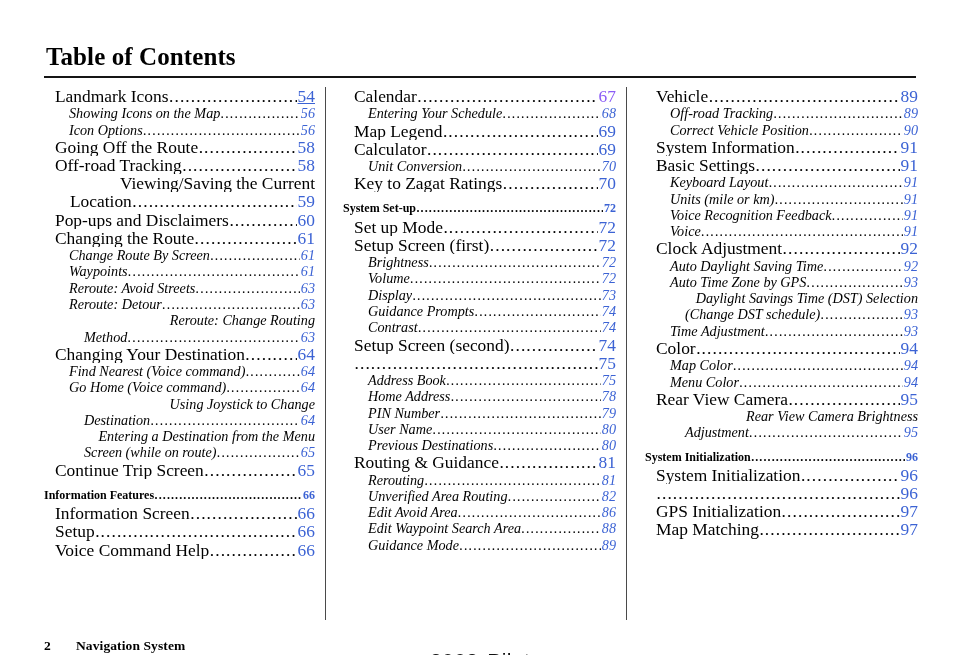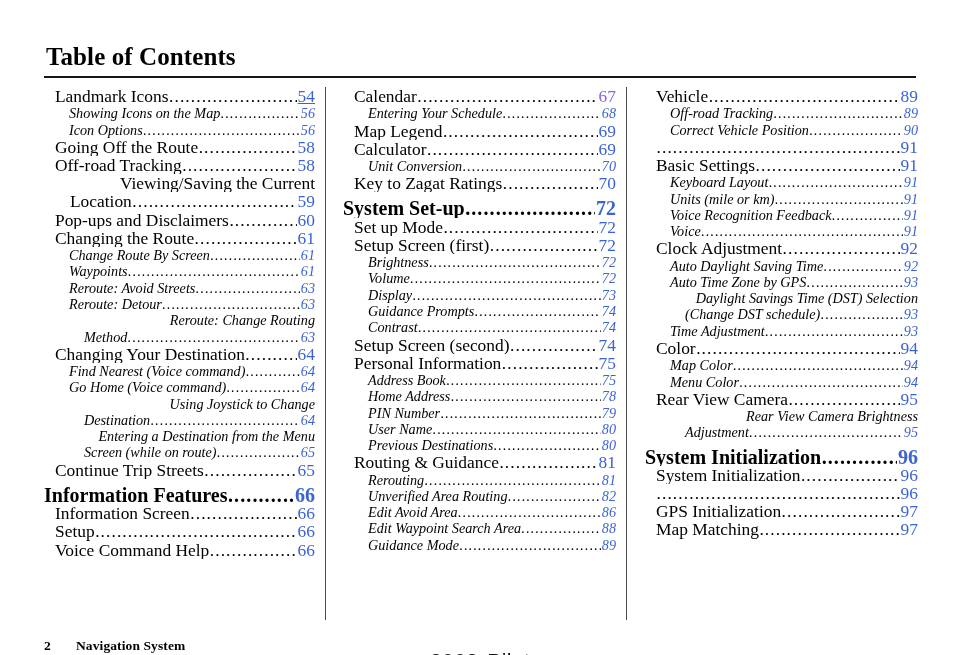--- a/index.html
+++ b/index.html
@@ -83,21 +83,21 @@
   
   .lvl1 {
     font-size: 17.4px;
     line-height: 18.2px;
     font-style: normal;
     font-weight: normal;
     padding-left: 11px;
   }
   
   .lvl0 {
-    font-size: 20px;
+    font-size: 12px;
     line-height: 18.2px;
     font-weight: bold;
     font-style: normal;
     padding-left: 0px;
     margin-top: 7px;
   }
   
   .lvl2 {
     font-size: 14.2px;
     line-height: 16.3px;
@@ -334,21 +334,21 @@
         </div>
         <div class="entry lvl2 cont">
           <div class="entry-row">
             <span class="etext">Screen (while on route)</span>
             <span class="leader">.........................................................................................</span>
             <span class="pageno" style="color: rgb(60, 99, 212);">65</span>
           </div>
         </div>
         <div class="entry lvl1">
           <div class="entry-row">
-            <span class="etext">Continue Trip Streets</span>
+            <span class="etext">Continue Trip Screen</span>
             <span class="leader">.........................................................................................</span>
             <span class="pageno" style="color: rgb(60, 99, 212);">65</span>
           </div>
         </div>
         <div class="entry lvl0">
           <div class="entry-row">
             <span class="etext">Information Features</span>
             <span class="leader">.........................................................................................</span>
             <span class="pageno" style="color: rgb(60, 99, 212);">66</span>
           </div>
@@ -477,21 +477,20 @@
         </div>
         <div class="entry lvl1">
           <div class="entry-row">
             <span class="etext">Setup Screen (second)</span>
             <span class="leader">.........................................................................................</span>
             <span class="pageno" style="color: rgb(60, 99, 212);">74</span>
           </div>
         </div>
         <div class="entry lvl1">
           <div class="entry-row">
-            <span class="etext">Personal Information</span>
             <span class="leader">.........................................................................................</span>
             <span class="pageno" style="color: rgb(60, 99, 212);">75</span>
           </div>
         </div>
         <div class="entry lvl2">
           <div class="entry-row">
             <span class="etext">Address Book</span>
             <span class="leader">.........................................................................................</span>
             <span class="pageno" style="color: rgb(60, 99, 212);">75</span>
           </div>
@@ -585,20 +584,21 @@
         </div>
         <div class="entry lvl2">
           <div class="entry-row">
             <span class="etext">Correct Vehicle Position</span>
             <span class="leader">.........................................................................................</span>
             <span class="pageno" style="color: rgb(60, 99, 212);">90</span>
           </div>
         </div>
         <div class="entry lvl1">
           <div class="entry-row">
+            <span class="etext">System Information</span>
             <span class="leader">.........................................................................................</span>
             <span class="pageno" style="color: rgb(60, 99, 212);">91</span>
           </div>
         </div>
         <div class="entry lvl1">
           <div class="entry-row">
             <span class="etext">Basic Settings</span>
             <span class="leader">.........................................................................................</span>
             <span class="pageno" style="color: rgb(60, 99, 212);">91</span>
           </div>

